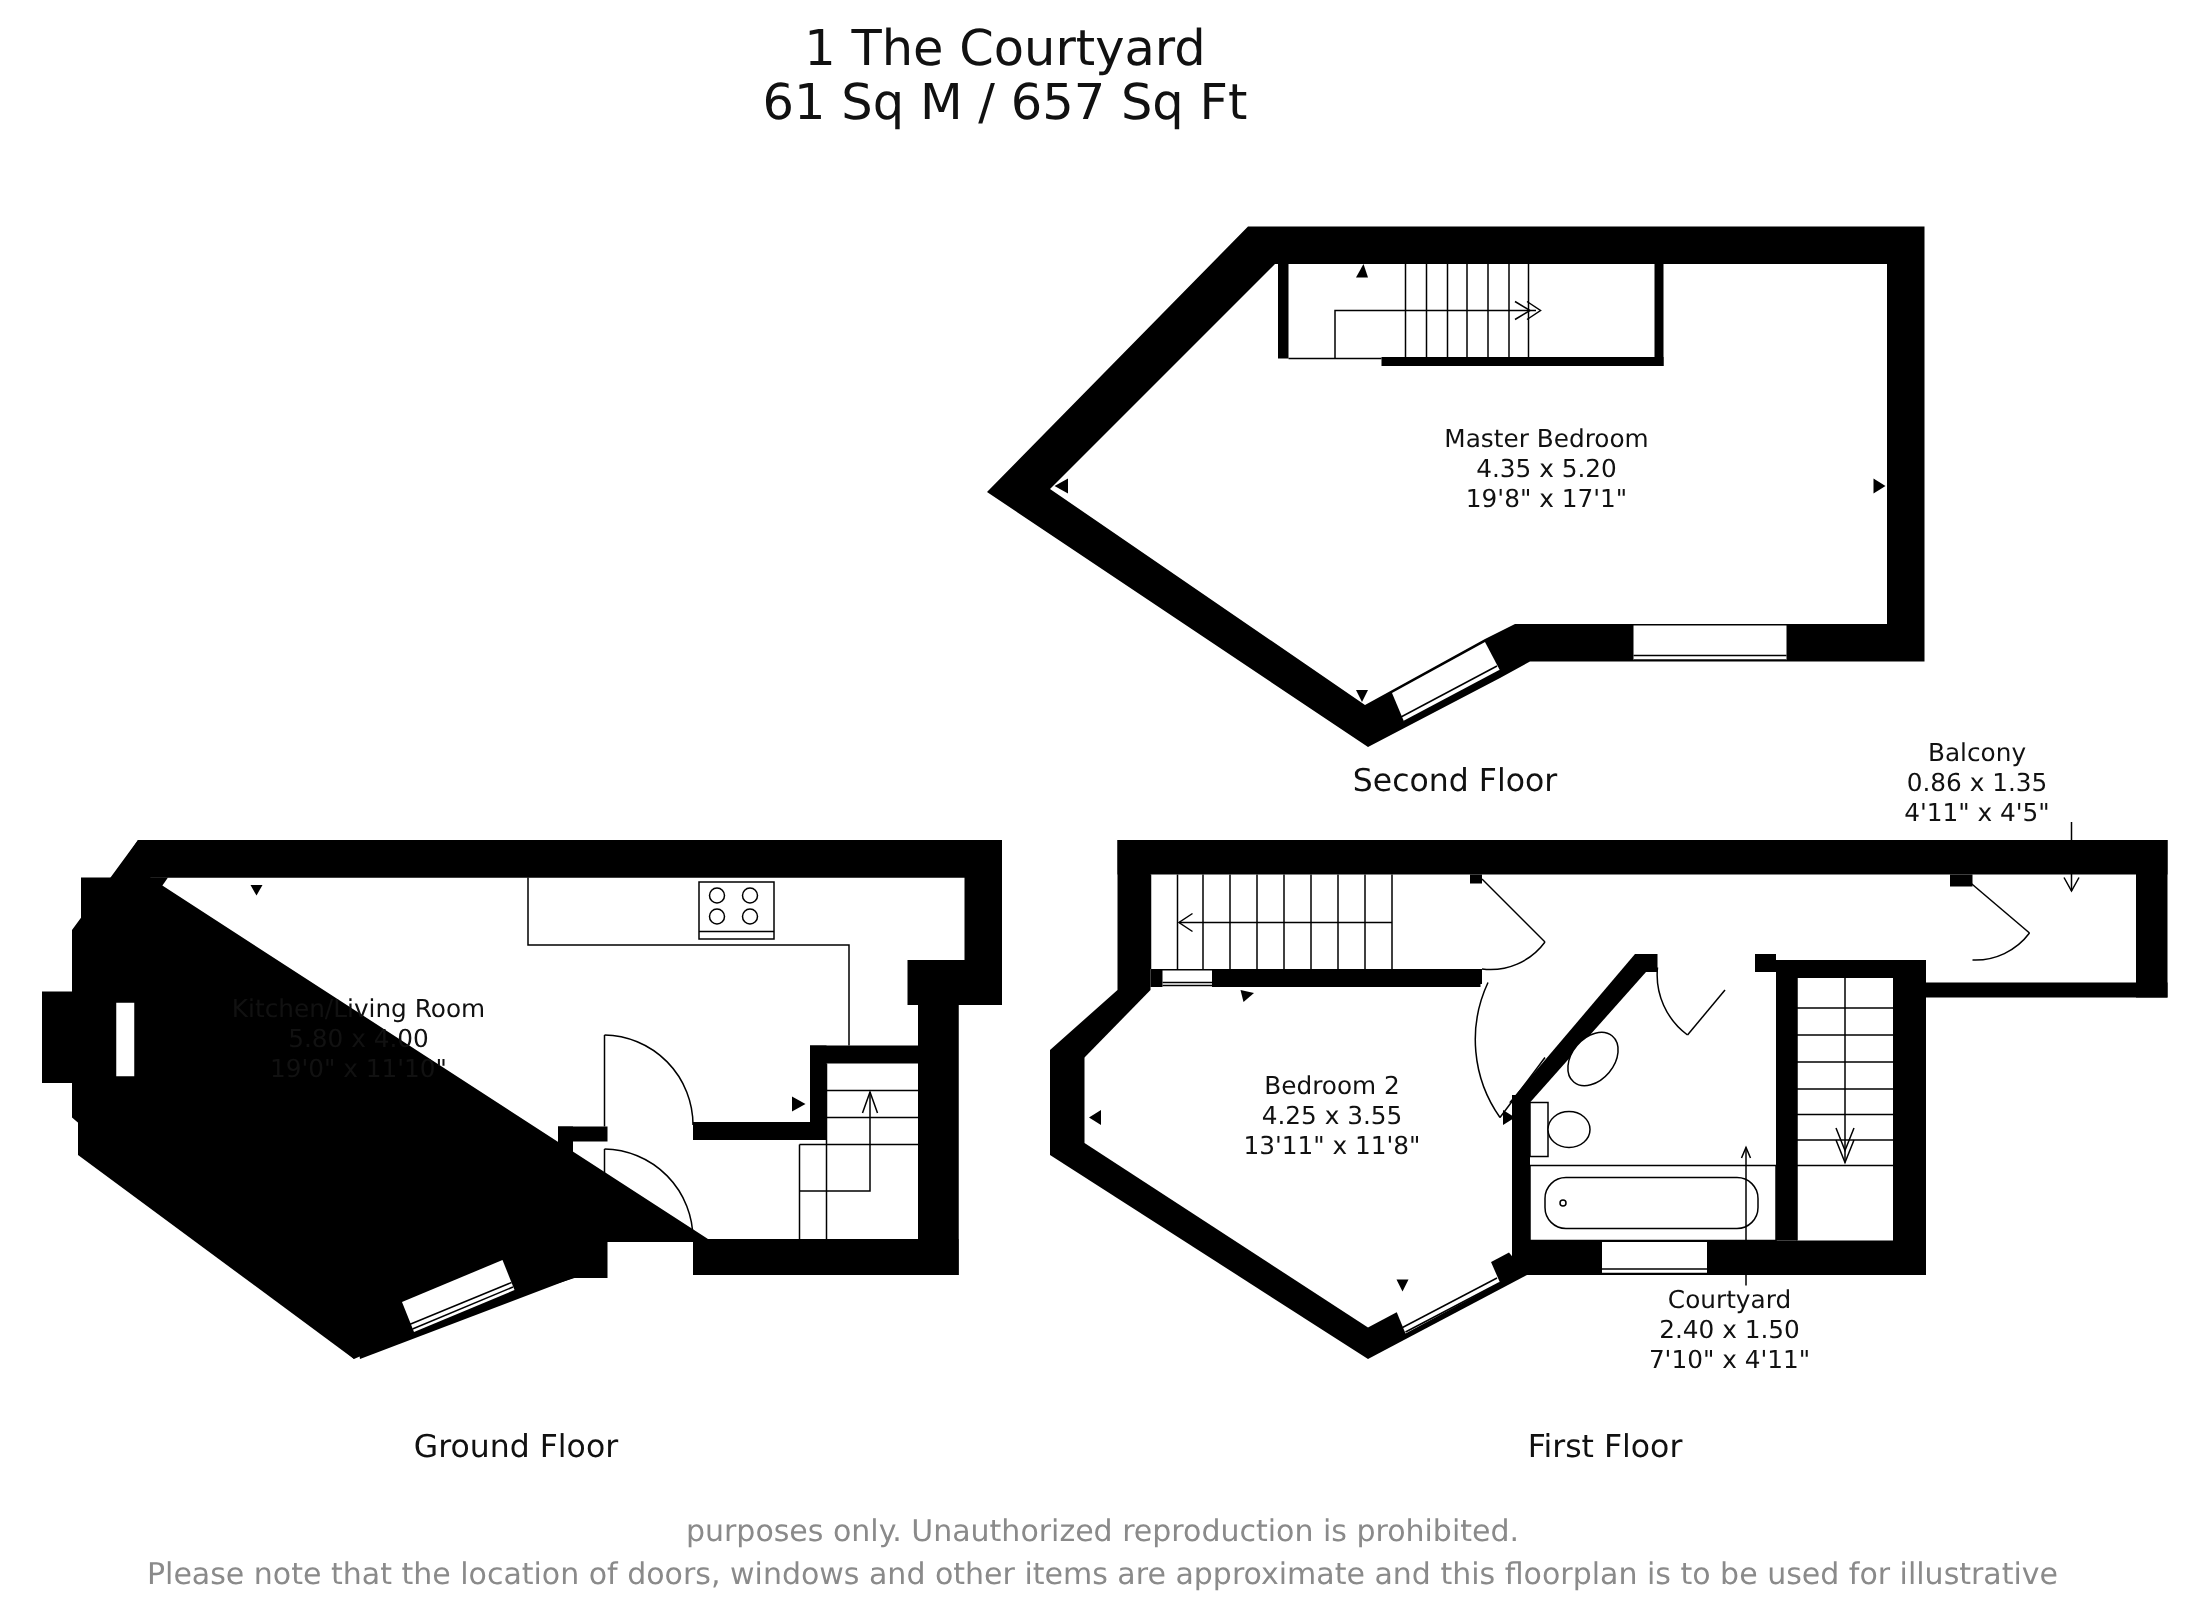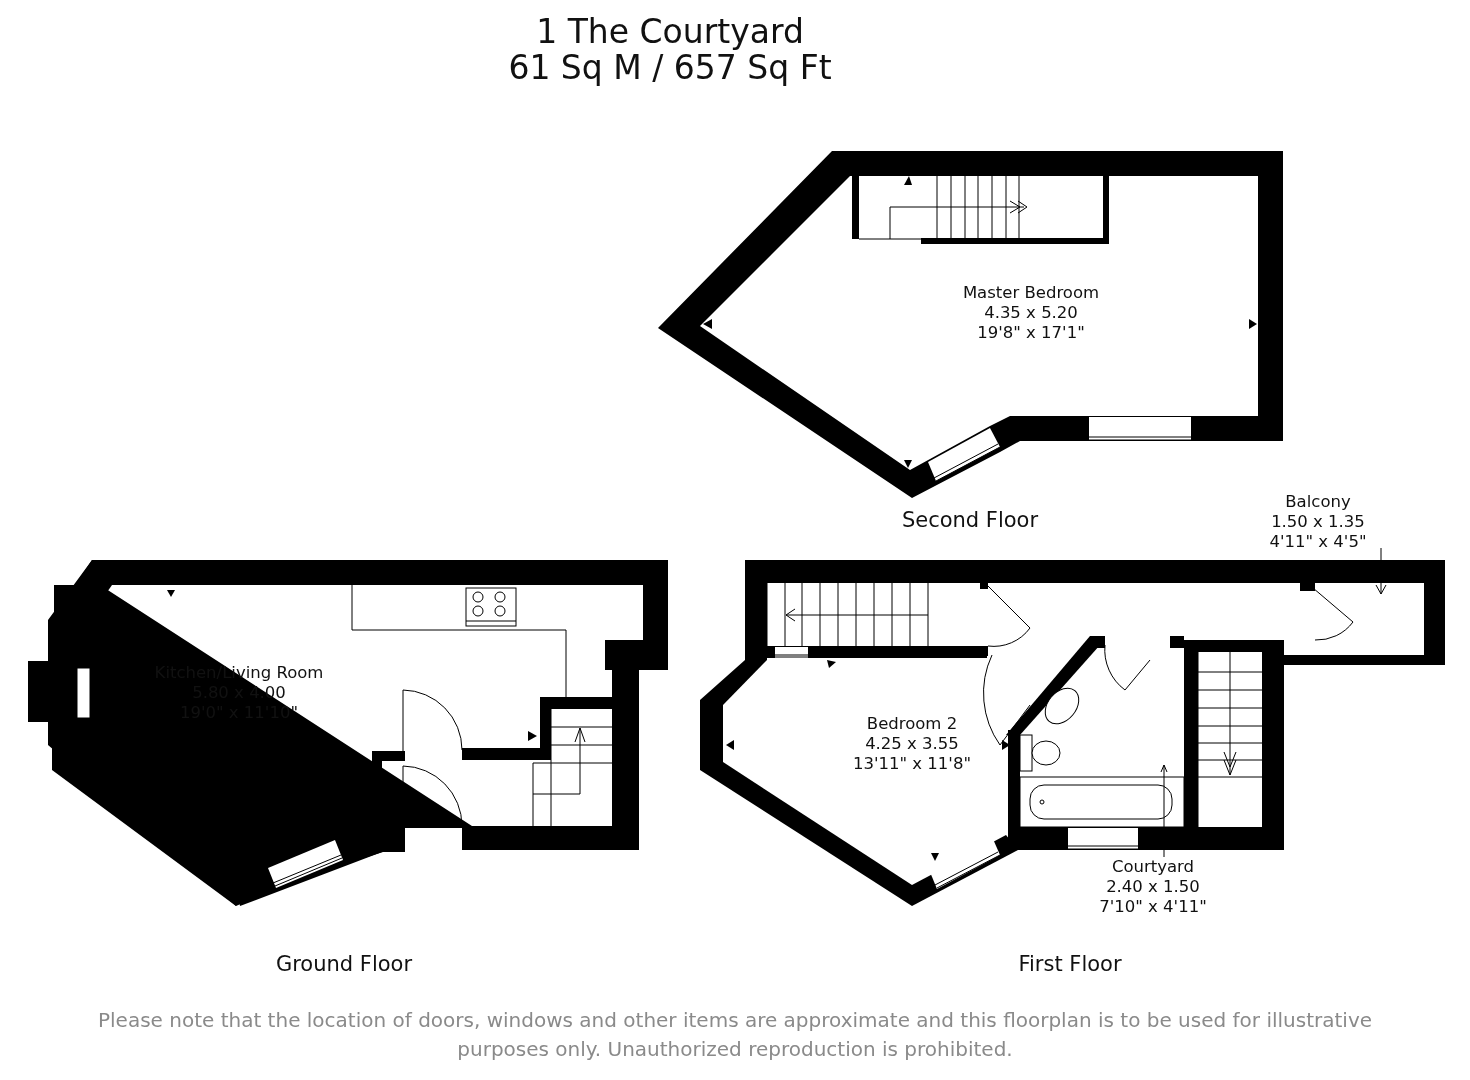--- a/index.html
+++ b/index.html
@@ -245,38 +245,38 @@
   <div>4.35 x 5.20</div>
   <div>19'8" x 17'1"</div>
 </div>
 
 <div class="room-label" style="left:239px; top:663px;">
   <div>Kitchen/Living Room</div>
   <div>5.80 x 4.00</div>
   <div>19'0" x 11'10"</div>
 </div>
 
-<div class="room-label" style="left:888px; top:714px;margin-left:24px;">
+<div class="room-label" style="left:888px; top:714px;">
   <div>Bedroom 2</div>
   <div>4.25 x 3.55</div>
   <div>13'11" x 11'8"</div>
 </div>
 
 <div class="room-label" style="left:1153px; top:857px;">
   <div>Courtyard</div>
   <div>2.40 x 1.50</div>
   <div>7'10" x 4'11"</div>
 </div>
 
 <div class="room-label" style="left:1318px; top:492px;">
   <div>Balcony</div>
-  <div>1.50 x 1.35</div>
+  <div>0.86 x 1.35</div>
   <div>4'11" x 4'5"</div>
 </div>
 
 <div class="floor-label" style="left:970px; top:508px;">Second Floor</div>
 <div class="floor-label" style="left:344px; top:952px;">Ground Floor</div>
 <div class="floor-label" style="left:1070px; top:952px;">First Floor</div>
 
 <div class="disclaimer">
+  <div>purposes only. Unauthorized reproduction is prohibited.</div>
   <div>Please note that the location of doors, windows and other items are approximate and this floorplan is to be used for illustrative</div>
-  <div>purposes only. Unauthorized reproduction is prohibited.</div>
 </div>
 
 </body></html>

